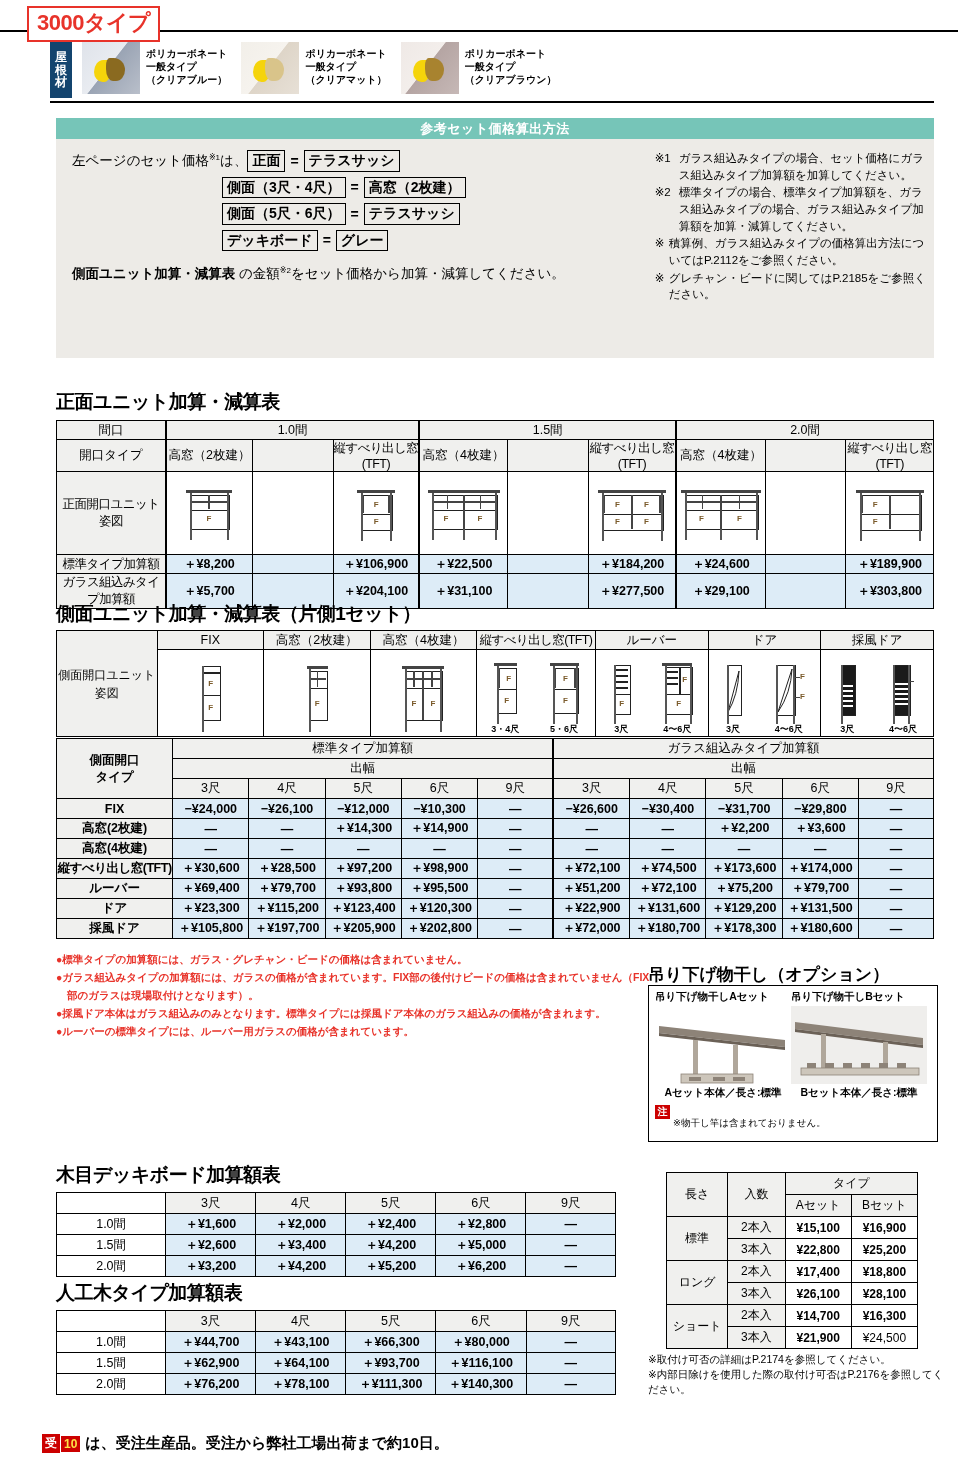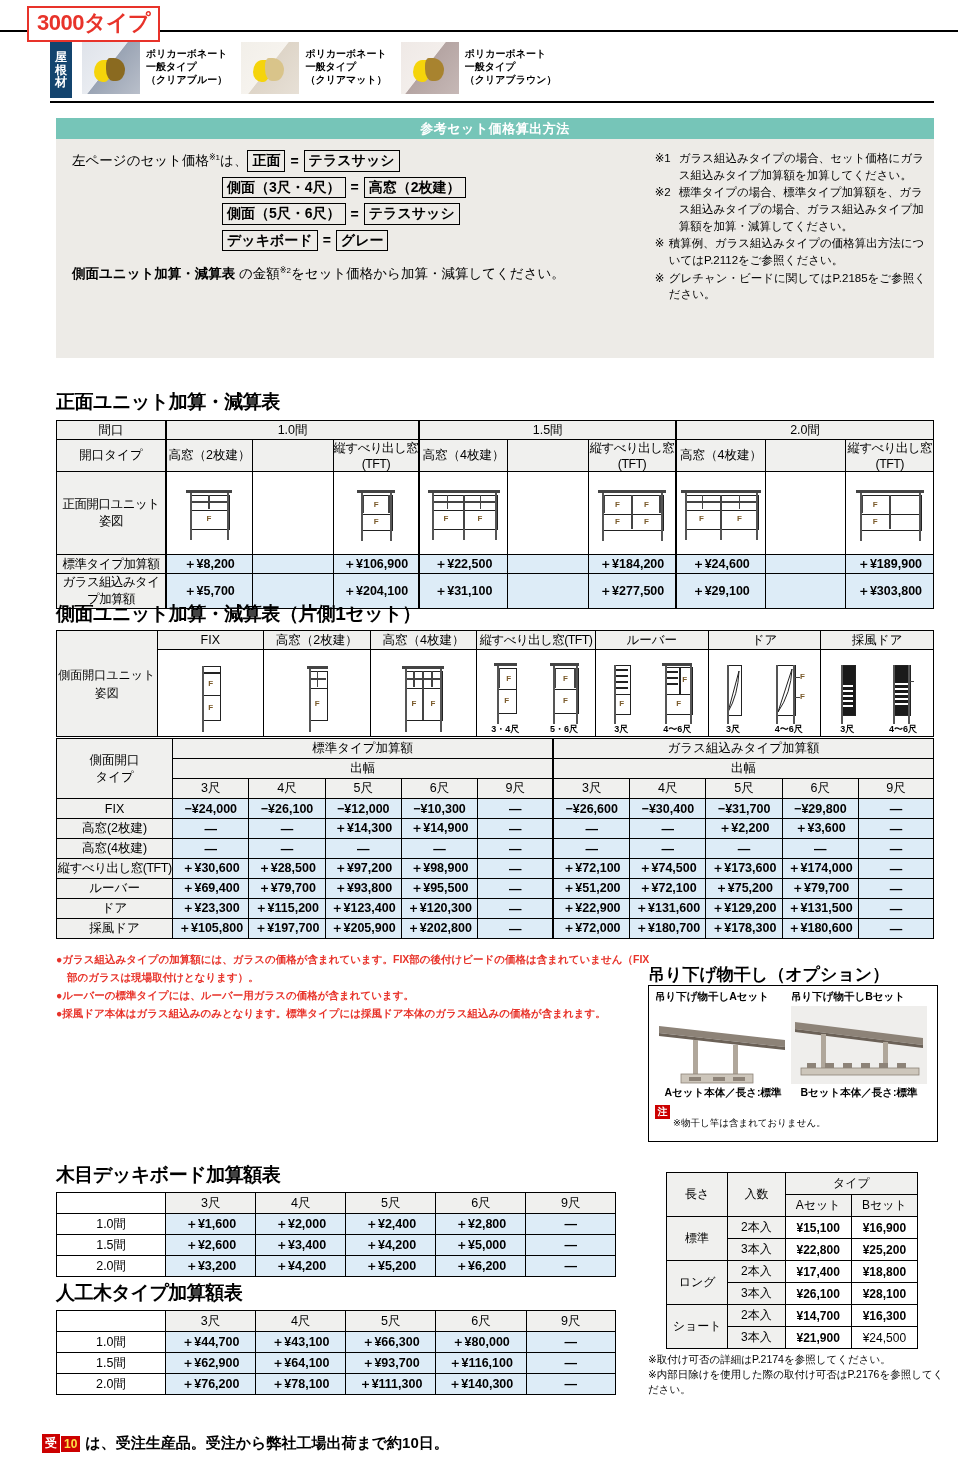--- a/index.html
+++ b/index.html
@@ -89,21 +89,21 @@
 
   
   #side-fig-table{left:56px;top:630px;width:878px;}
   #side-fig-table th,#side-fig-table td{font-size:12.5px;height:18px;}
   #side-fig-table .figcell{height:84px;vertical-align:bottom;padding-bottom:2px;}
   #side-fig-table .lbl-cell{width:100px;font-size:12px;line-height:1.5;}
 
   
   #side-price-table{left:56px;top:738px;width:878px;}
   #side-price-table th,#side-price-table td{height:19px;font-size:12.5px;}
-  #side-price-table .rowlbl{background:#f0f0ee;width:118px;}
+  #side-price-table .rowlbl{background:#f0f0ee;width:118px;font-weight:bold;}
   #side-price-table .thick-l{border-left:2.5px solid #000;}
 
   
   #deck-table{left:56px;top:1192px;width:560px;}
   #deck-table th,#deck-table td{height:20px;font-size:12.5px;}
   #deck-table .rl{width:110px;background:#fff;}
   #jin-table{left:56px;top:1310px;width:560px;}
   #jin-table th,#jin-table td{height:20px;font-size:12.5px;}
   #jin-table .rl{width:110px;background:#fff;}
 
@@ -700,24 +700,25 @@
       <td class="pricec thick-l">＋¥72,000</td>
       <td class="pricec">＋¥180,700</td>
       <td class="pricec">＋¥178,300</td>
       <td class="pricec">＋¥180,600</td>
       <td class="pricec">—</td>
     </tr>
   </tbody>
     </table>
 
   <div class="rednotes">
+    <div>●標準タイプの加算額には、ガラス・グレチャン・ビードの価格は含まれていません。</div>
     <div>●ガラス組込みタイプの加算額には、ガラスの価格が含まれています。FIX部の後付けビードの価格は含まれていません（FIX</div>
     <div class="rn-indent">部のガラスは現場取付けとなります）。</div>
+    <div>●採風ドア本体はガラス組込みのみとなります。標準タイプには採風ドア本体のガラス組込みの価格が含まれます。</div>
     <div>●ルーバーの標準タイプには、ルーバー用ガラスの価格が含まれています。</div>
-    <div>●採風ドア本体はガラス組込みのみとなります。標準タイプには採風ドア本体のガラス組込みの価格が含まれます。</div>
   </div>
 
   <div class="sec-title" style="left:56px;top:1162px;">木目デッキボード加算額表</div>
   <table class="tbl" id="deck-table">
     <tbody>
         <tr>
       <td class="hdrc rl"></td>
       <td class="hdrc" style="width:90px">3尺</td>
       <td class="hdrc" style="width:90px">4尺</td>
       <td class="hdrc" style="width:90px">5尺</td>

